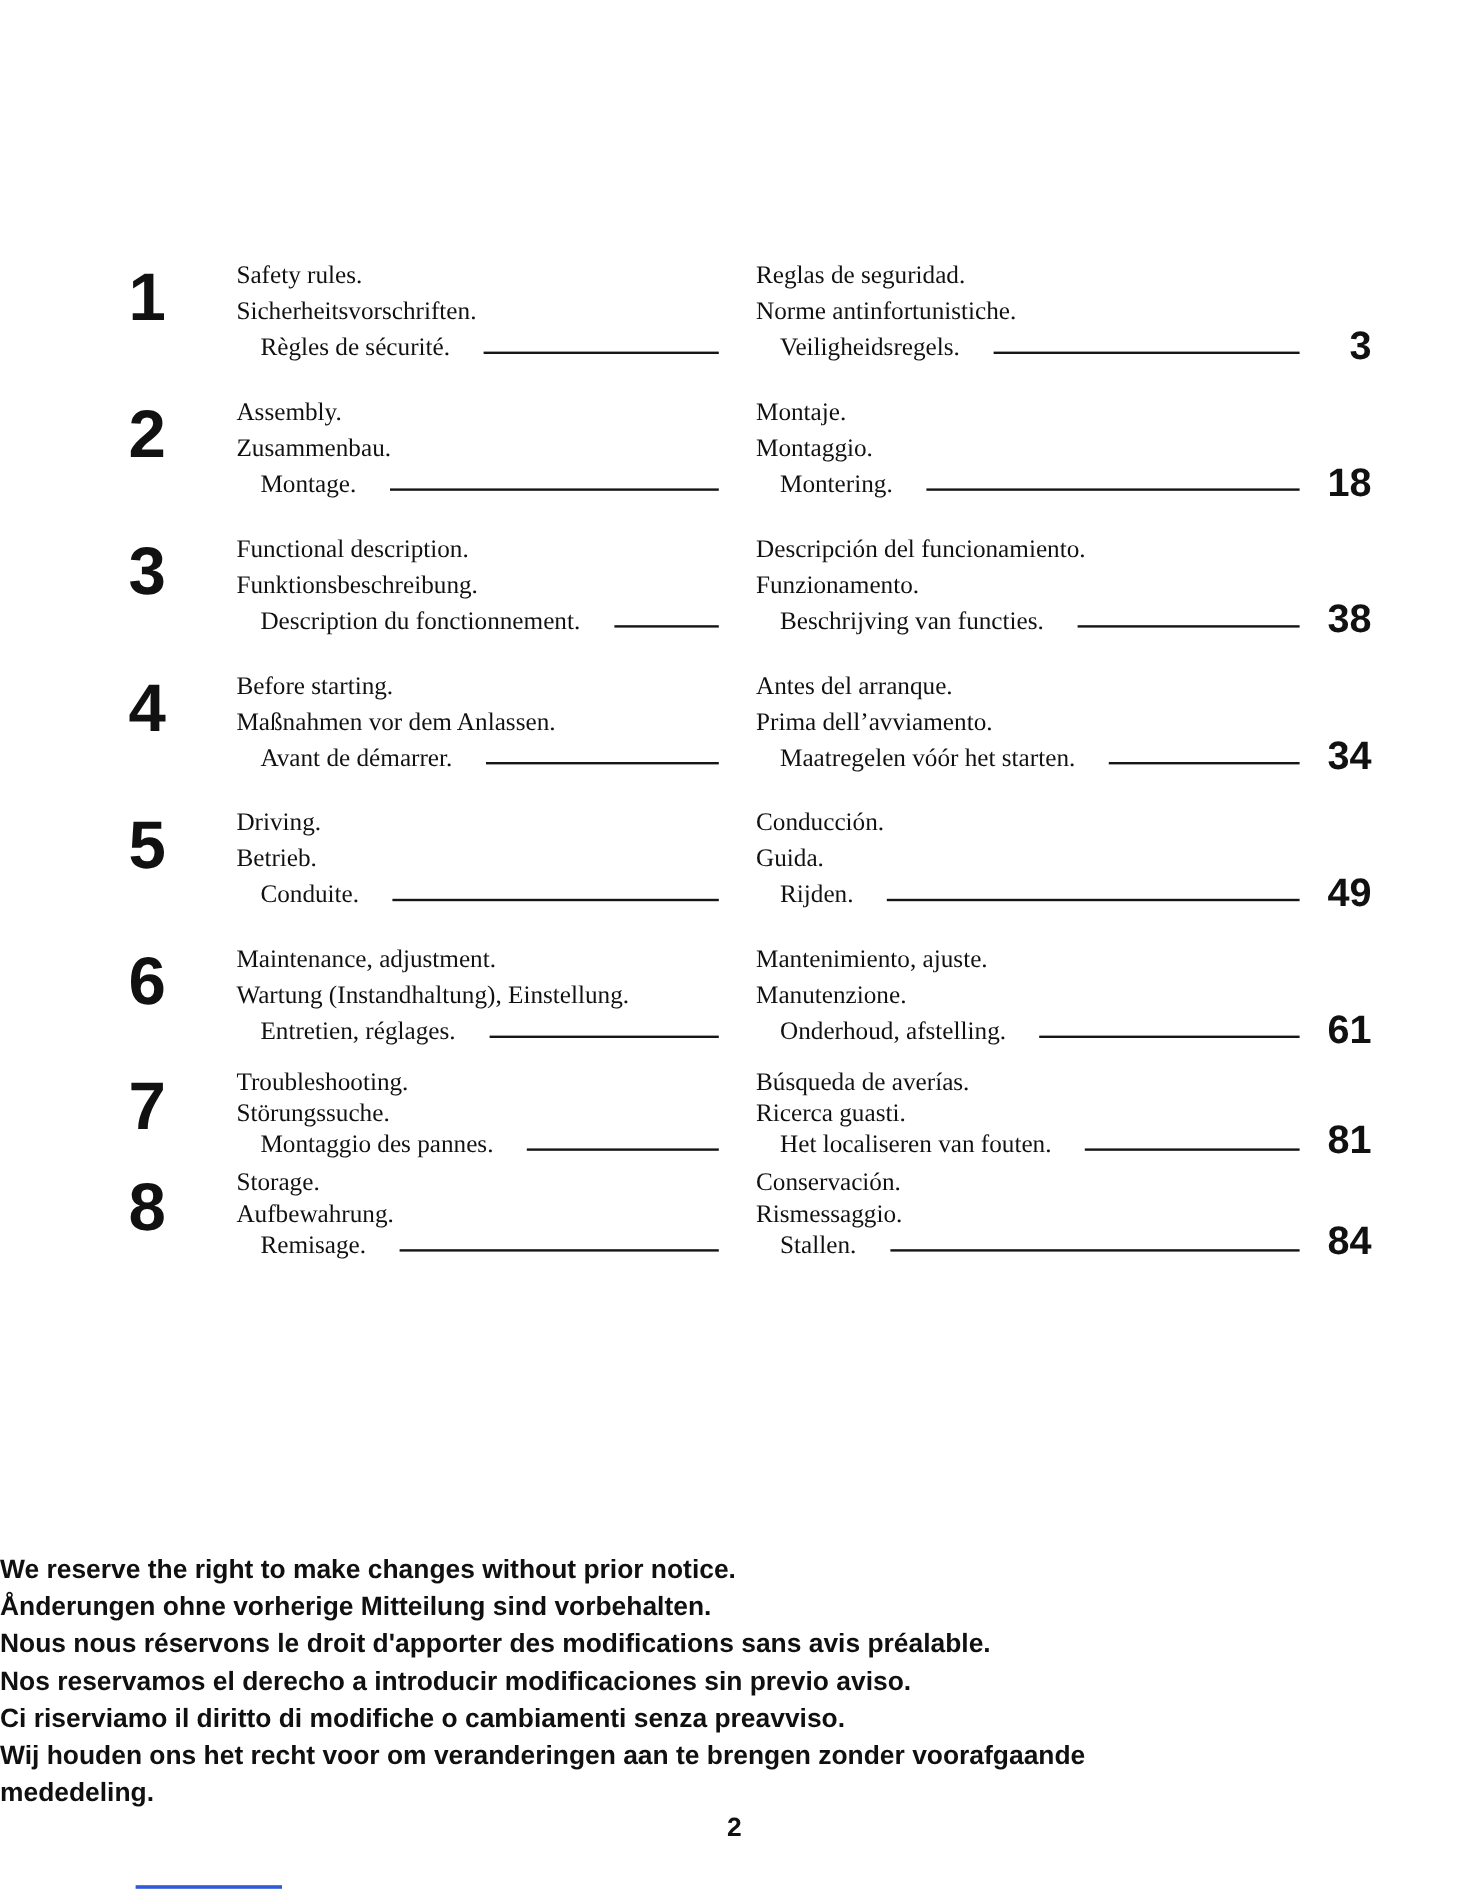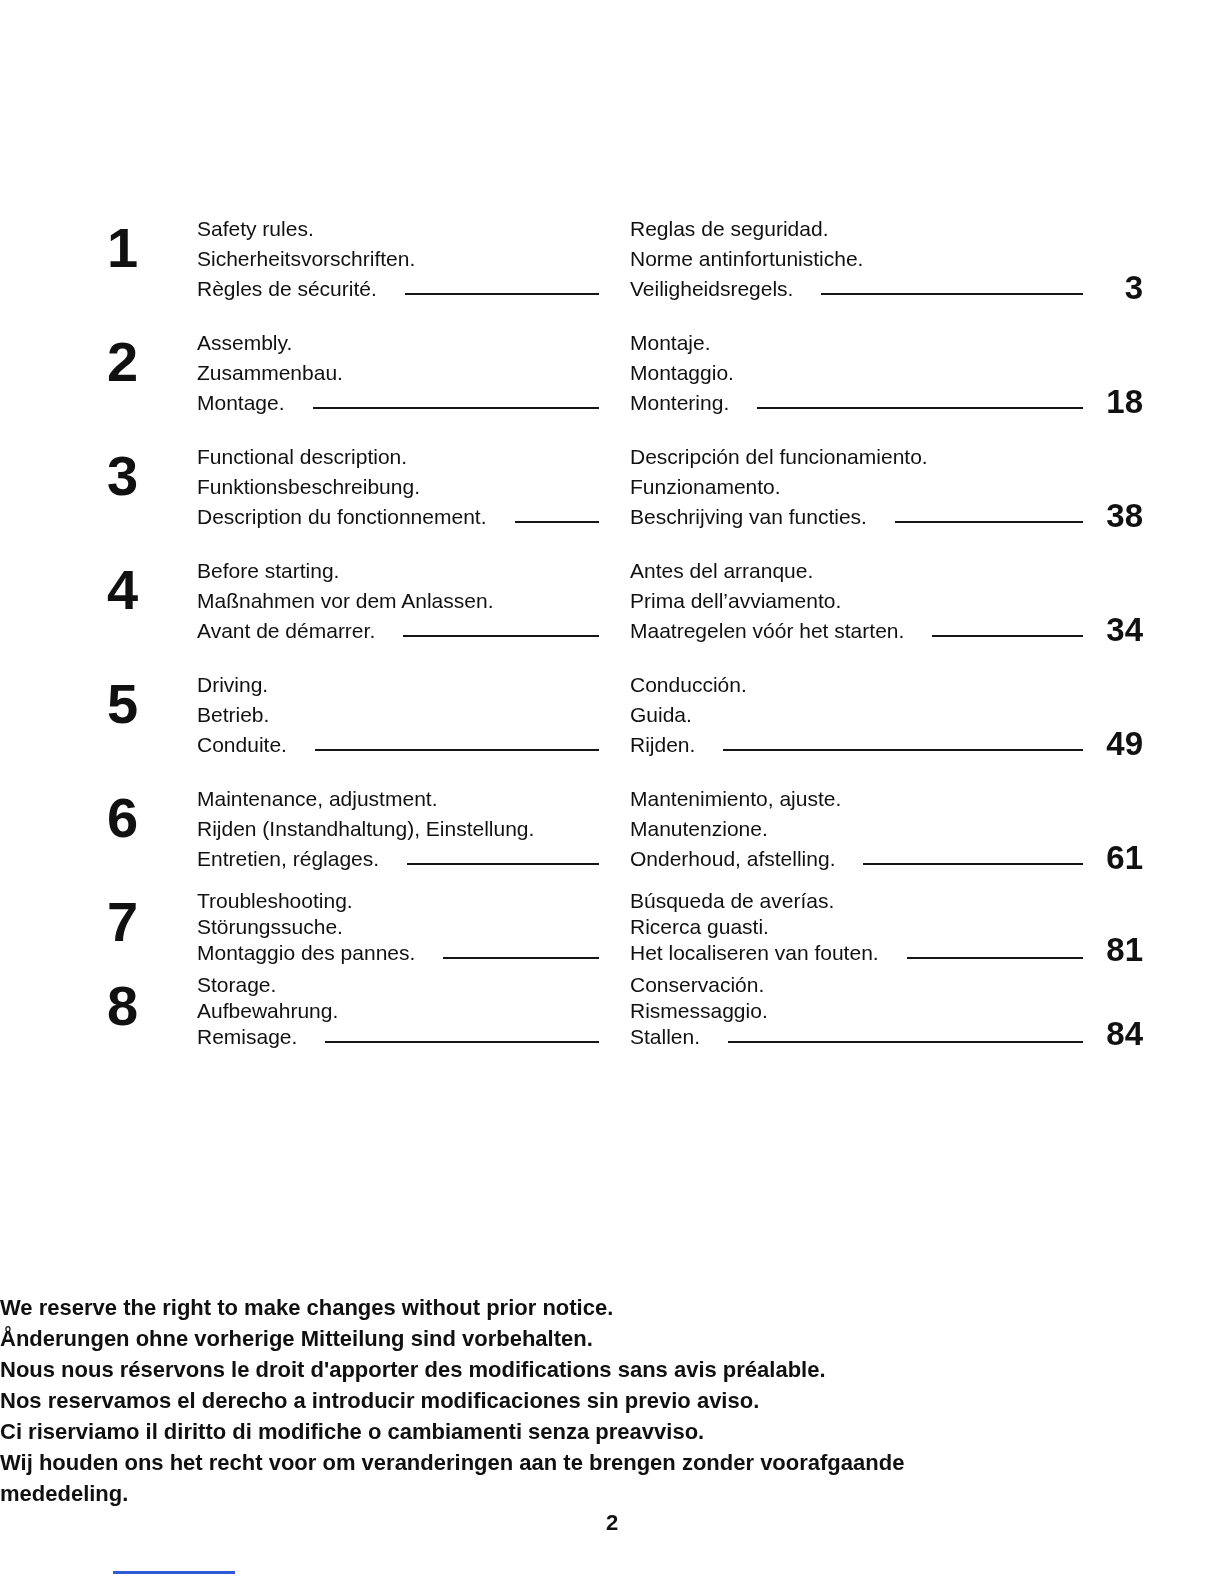--- a/index.html
+++ b/index.html
@@ -33,25 +33,26 @@
     font-size: 56px;
     line-height: 56px;
     font-weight: bold;
     padding-top: 6px;
     letter-spacing: -1px;
   }
   .col {
     font-size: 21px;
     line-height: 30px;
     white-space: nowrap;
+    font-family: Liberation Serif, serif;
   }
   .section.compact .col { line-height: 26px; }
   .col.left  { width: 404px; margin-right: 29px; }
   .col.right { width: 455px; }
-  .t.last { display: flex; }
+  .t.last { display: flex; margin-left: 20px; }
   .leader {
     flex: 1;
     height: 0;
     border-bottom: 2px solid #161616;
     align-self: flex-end;
     margin-bottom: 9px;
     margin-left: 28px;
     margin-right: 2px;
     min-width: 40px;
   }
@@ -202,21 +203,21 @@
           <span class="leader"></span>
         </div>
       </div>
       <div class="pagenum">49</div>
     </div>
 
     <div class="section mb-sm">
       <div class="sec-num">6</div>
       <div class="col left">
         <div class="t">Maintenance, adjustment.</div>
-        <div class="t">Rijden (Instandhaltung), Einstellung.</div>
+        <div class="t">Wartung (Instandhaltung), Einstellung.</div>
         <div class="t last">
           <span>Entretien, réglages.</span>
           <span class="leader"></span>
         </div>
       </div>
       <div class="col right">
         <div class="t">Mantenimiento, ajuste.</div>
         <div class="t">Manutenzione.</div>
         <div class="t last">
           <span>Onderhoud, afstelling.</span>

